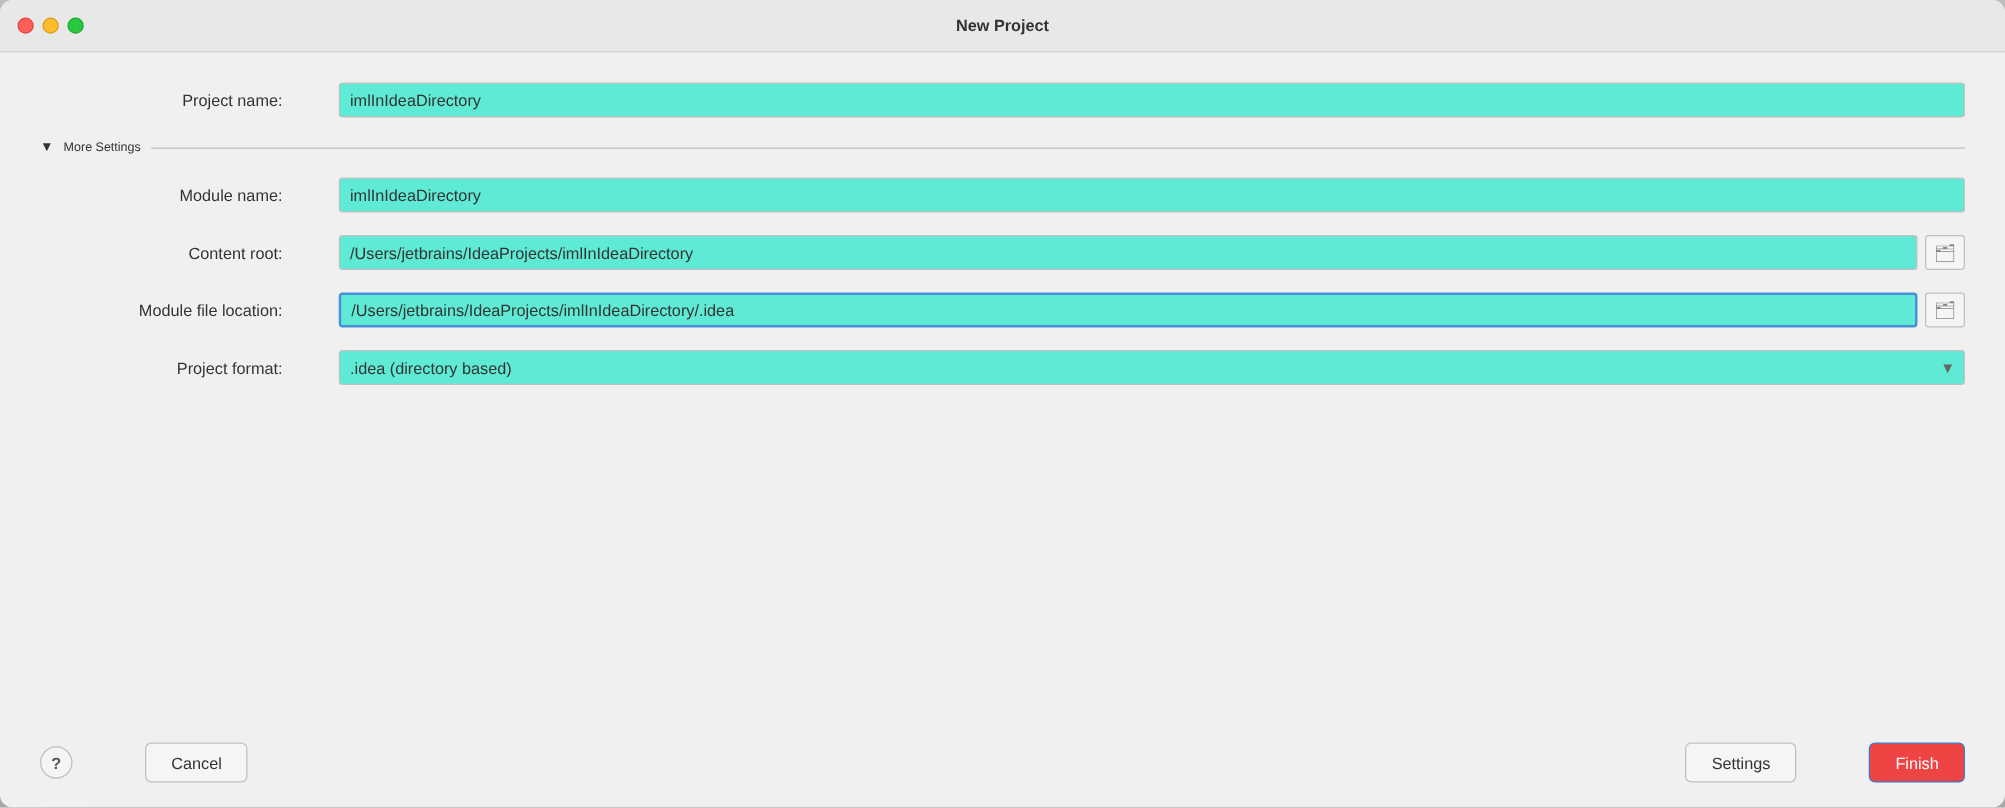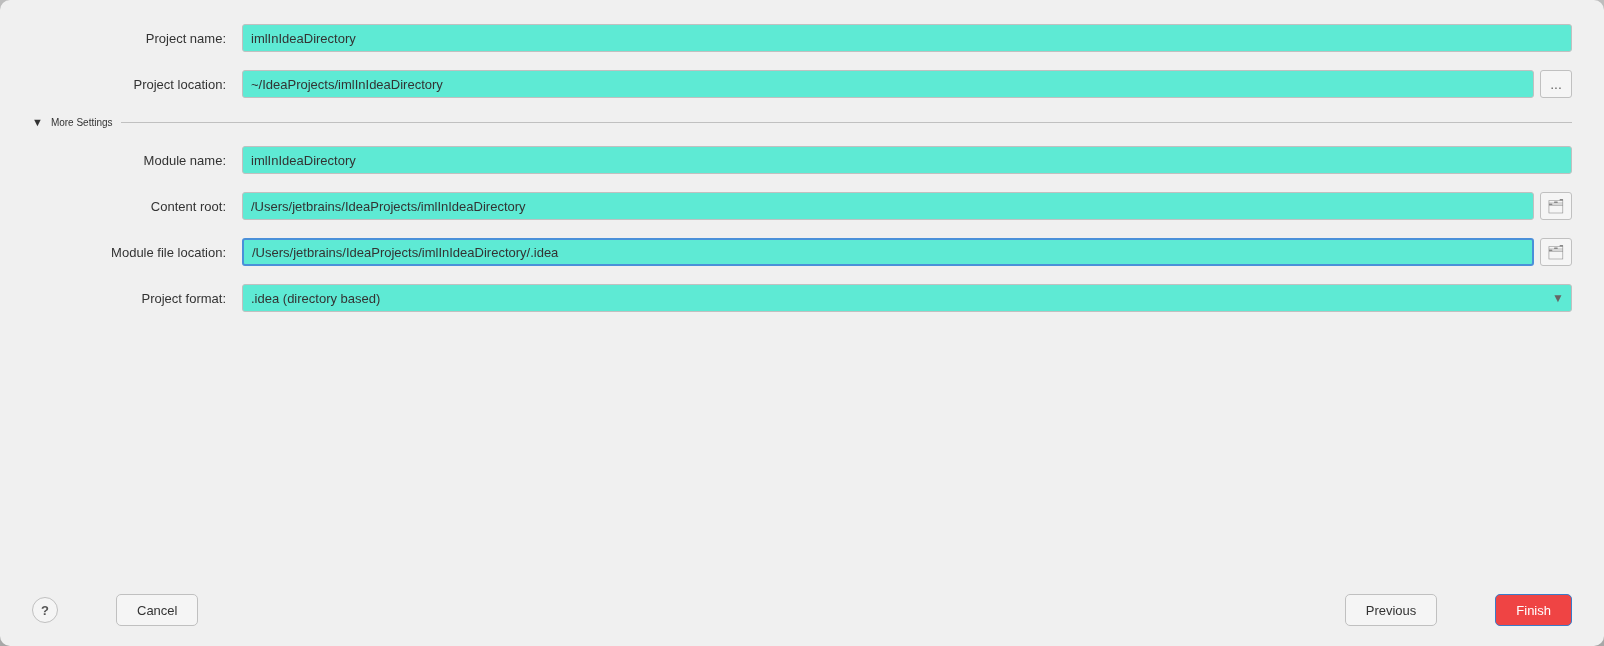--- a/index.html
+++ b/index.html
@@ -70,20 +70,21 @@
       padding: 24px 32px 16px 32px;
       display: flex;
       flex-direction: column;
       gap: 0;
     }
 
     .form-row {
       display: flex;
       align-items: center;
       margin-bottom: 18px;
+      gap: 29px;
     }
 
     .form-label {
       width: 210px;
       text-align: right;
       padding-right: 16px;
       color: #333;
       font-size: 13px;
       flex-shrink: 0;
     }
@@ -239,37 +240,38 @@
       display: inline-block;
       font-size: 14px;
       color: #888;
     }
   </style>
 </head>
 <body>
 
 <div class="dialog">
 
+  <div class="title-bar">
+    <div class="traffic-lights">
+      <div class="traffic-light close"></div>
+      <div class="traffic-light minimize"></div>
+      <div class="traffic-light maximize"></div>
+    </div>
+    <span class="title-text">New Project</span>
+  </div>
 
   <div class="content">
 
     <div class="form-row">
       <label class="form-label">Project name:</label>
       <div class="form-input-wrapper">
         <input class="form-input" type="text" value="imlInIdeaDirectory" style="">
       </div>
     </div>
 
-    <div class="form-row">
-      <label class="form-label">Project location:</label>
-      <div class="form-input-wrapper">
-        <input class="form-input" type="text" value="~/IdeaProjects/imlInIdeaDirectory" style="">
-        <button class="browse-btn">...</button>
-      </div>
-    </div>
 
     <div class="section-divider">
       <span class="section-divider-arrow">▼</span>
       <span class="section-divider-label">More Settings</span>
       <div class="section-divider-line"></div>
     </div>
 
     <div class="form-row">
       <label class="form-label">Module name:</label>
       <div class="form-input-wrapper">
@@ -311,18 +313,18 @@
     </div>
 
   </div>
 
   <div class="footer">
     <div class="footer-left">
       <button class="help-btn">?</button>
       <button class="action-btn">Cancel</button>
     </div>
     <div class="footer-right">
-      <button class="action-btn">Previous</button>
+      <button class="action-btn">Settings</button>
       <button class="action-btn primary">Finish</button>
     </div>
   </div>
 
 </div>
 
 </body></html>

